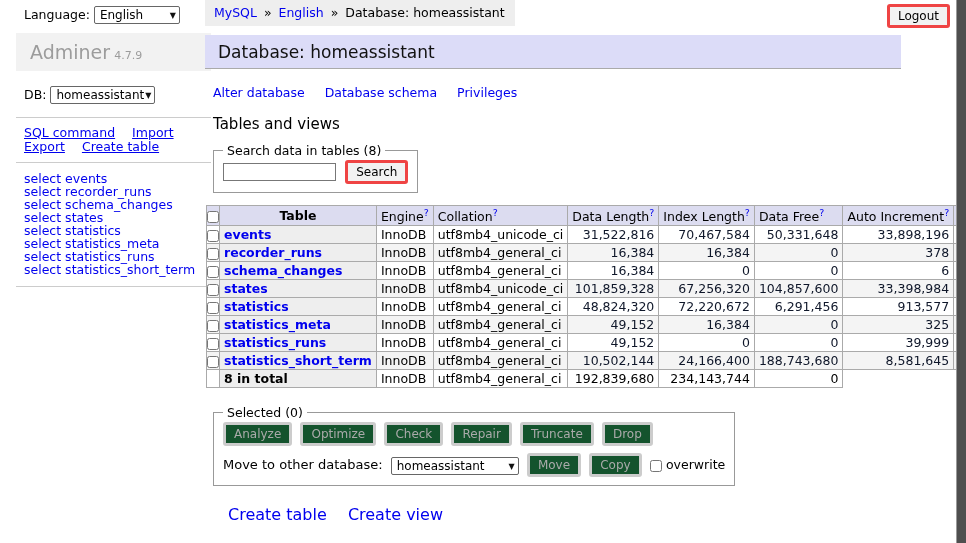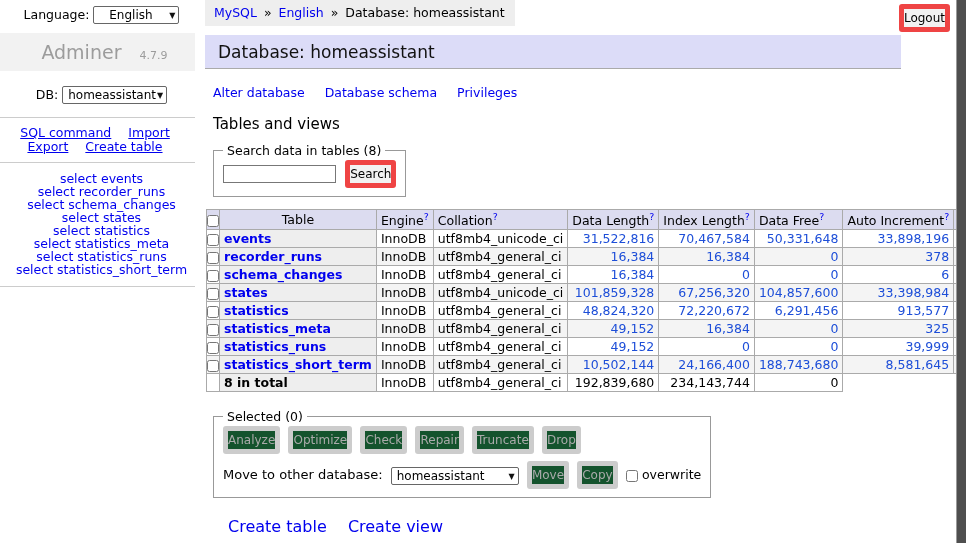--- a/index.html
+++ b/index.html
@@ -7,64 +7,64 @@
   #app {
     position:relative; width:966px; height:543px; overflow:hidden;
     font-family:"DejaVu Sans", sans-serif; font-size:13px; color:#000; background:#fff;
   }
   a { color:#0000ee; text-decoration:none; cursor:pointer; }
 
   
   #scrollbar { position:absolute; top:0; right:0; width:10px; height:543px; background:#4f4f4f; border-left:1px solid #9a9a9a; }
 
   
-  #sidebar { position:absolute; left:0; top:0; width:195px;text-align:center; }
+  #sidebar { position:absolute; left:16px; top:0; width:195px; }
   .lang-row { padding:6px 0 0 8px; font-size:12.5px; }
   .sel { display:inline-block; position:relative; border:1px solid #666; border-radius:2px; background:#fff;
          height:18px; line-height:16px; padding:0 16px 0 5px; font-size:12px; vertical-align:middle; }
   .sel .arr { position:absolute; right:3px; top:1px; font-size:8px; color:#111; }
   #logo-block { margin-top:9px; background:#f2f2f2; padding:8px 0 8px 14px; }
   .logo { font-size:19px; color:#9c9c9c; }
-  .version { font-size:11px; color:#9c9c9c; margin-left:14px; }
+  .version { font-size:11px; color:#9c9c9c; margin-left:0; }
   .db-row { padding:15px 0 13px 8px; font-size:12.5px; }
   hr.side { border:0; border-top:1px solid #ccc; margin:0; width:195px; }
   .side-actions { padding:8px 0 9px 8px; font-size:12.5px; line-height:13.5px; }
   .side-actions a { margin-right:13px;text-decoration:underline; }
   .side-tables { padding:9px 0 10px 8px; }
   .side-tables a { display:block; font-size:12.5px; line-height:13px; }
 
   
   #content { position:absolute; left:205px; top:0; width:745px; }
   .breadcrumb { display:inline-block; background:#eee; padding:5px 10px 6px 9px; font-size:12.5px; }
   .breadcrumb .sep { color:#000; margin:0 3px; }
   button.btn { font-family:"DejaVu Sans",sans-serif; font-size:12px; color:#000; background:#f2f2f2;
-               border:5px solid #ef4444; border-radius:3px; padding:2px 0; cursor:pointer; }
+               border:3px solid #ef4444; border-radius:3px; padding:2px 8px; cursor:pointer; }
   button.btn[disabled] { color:#aaa; border-color:#ccc; background:#14532d; }
   #logout-btn { position:absolute; top:4px; right:16px; }
   .title-bar { margin:9px 0 0; width:696px; height:34px; line-height:34px; background:#dcdcf8;
                border-bottom:1px solid #aaa; padding-left:13px; font-size:17px; font-weight:normal; color:#111; }
   .db-links { margin:16px 0 0 8px; font-size:12.5px; }
   .db-links a, .create-links a, .routine-links a { margin-right:16px; }
   h3.sect { margin:15px 0 0 8px; font-size:15px; font-weight:normal; }
   fieldset { display:inline-block; border:1px solid #999; margin:10px 0 0 8px; padding:2px 9px 8px; }
   legend { font-size:12.5px; padding:0 4px; }
   input[type=text] { width:113px; height:18px; border:1px solid #777; font-size:12px; padding:1px 3px; margin-right:5px; }
   input[type=checkbox] { width:12px; height:12px; margin:0; vertical-align:middle; }
 
   
   table.db { border-collapse:collapse; table-layout:fixed; margin:12px 0 0 1px; font-size:12.5px; }
   table.db td, table.db th { border:1px solid #aaa; padding:1px 4px; height:16px;
                              overflow:hidden; white-space:nowrap; font-weight:normal; }
   table.db thead td, table.db thead th { background:#dcdcf0; }
-  table.db thead th.tname { font-weight:normal; text-align:center; }
+  table.db thead th.tname { font-weight:bold; text-align:center; }
   table.db .check { text-align:center; padding:1px 0; }
   table.db tbody th.name { background:#eee; text-align:left; }
   table.db tbody th.name a { font-weight:bold; }
   table.db td.num { text-align:right; }
-  table.db td.num a { color:#1d4ed8; }
+  table.db td.num a { color:#0f172a; }
   table.db tr.even td { background:#f4f4f4; }
   table.db tfoot th.name { background:#eee; font-weight:bold; text-align:left; }
   table.db tfoot td.num { color:#000; text-align:right; }
   sup.help { font-size:9.5px; }
   sup.help a { color:#0000ee; }
 
   .selected-fs { margin-top:17px; }
   .sel-buttons button { margin-right:4px; }
   .move-row { margin-top:7px; font-size:13px; }
   .move-row .sel { margin:0 4px; }

